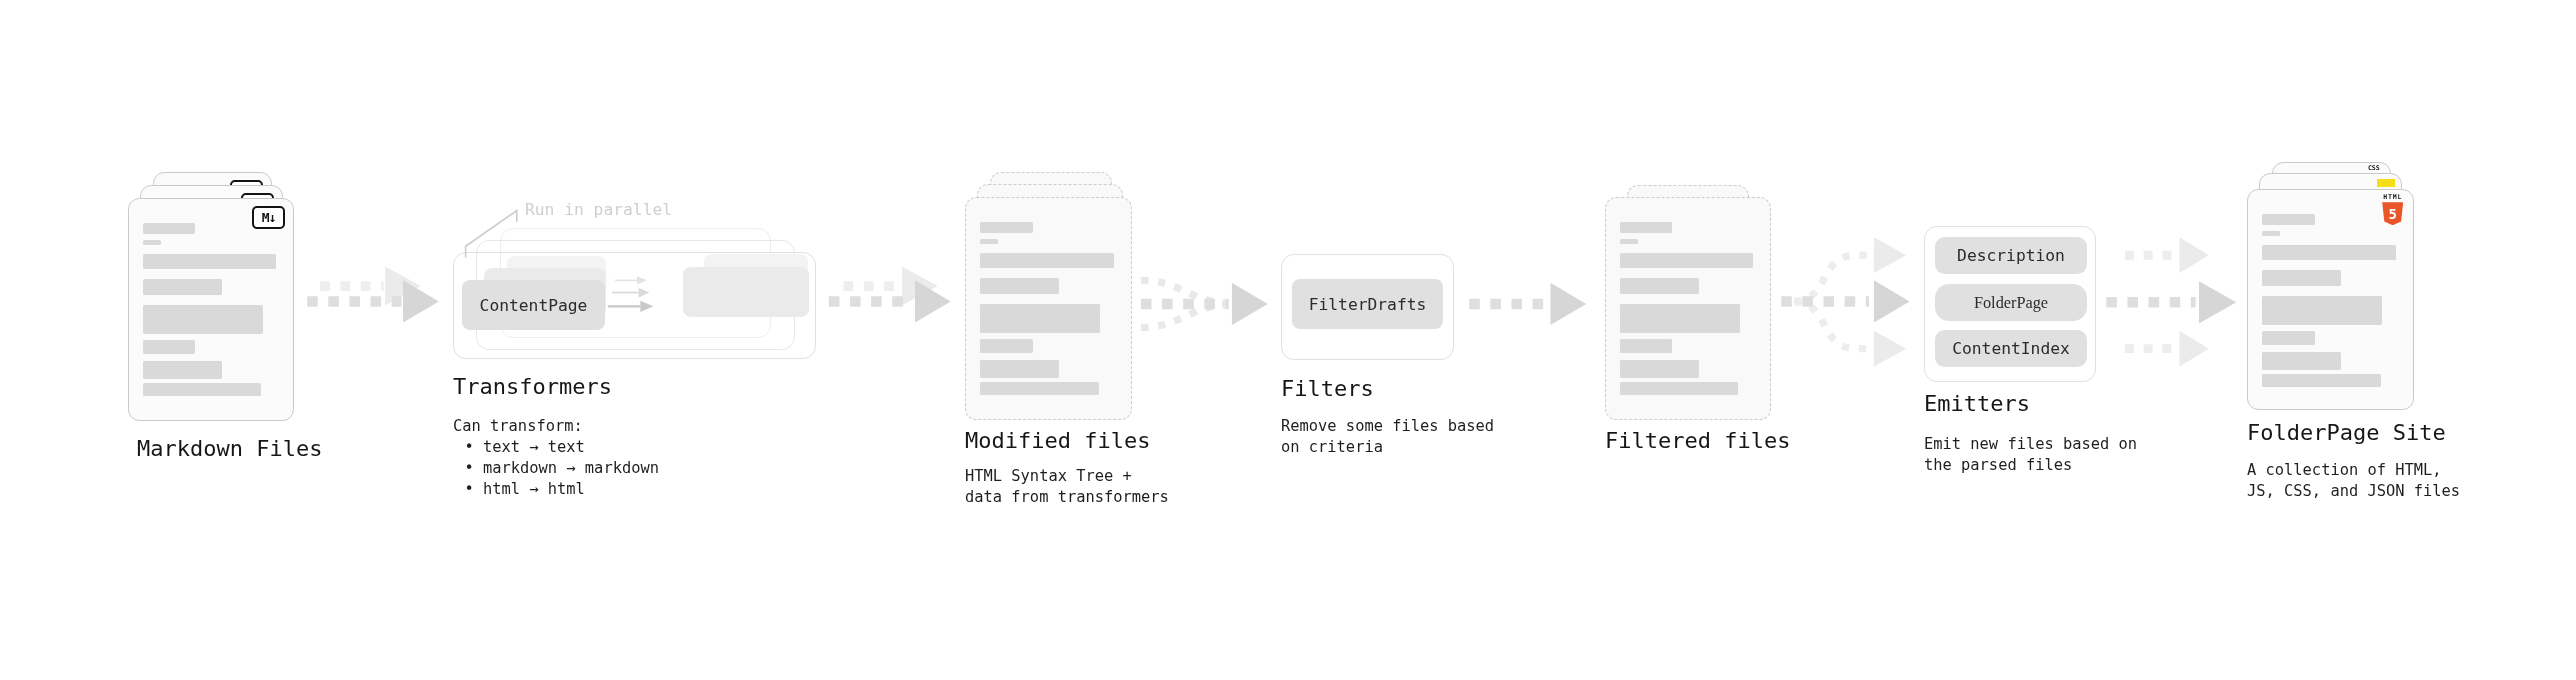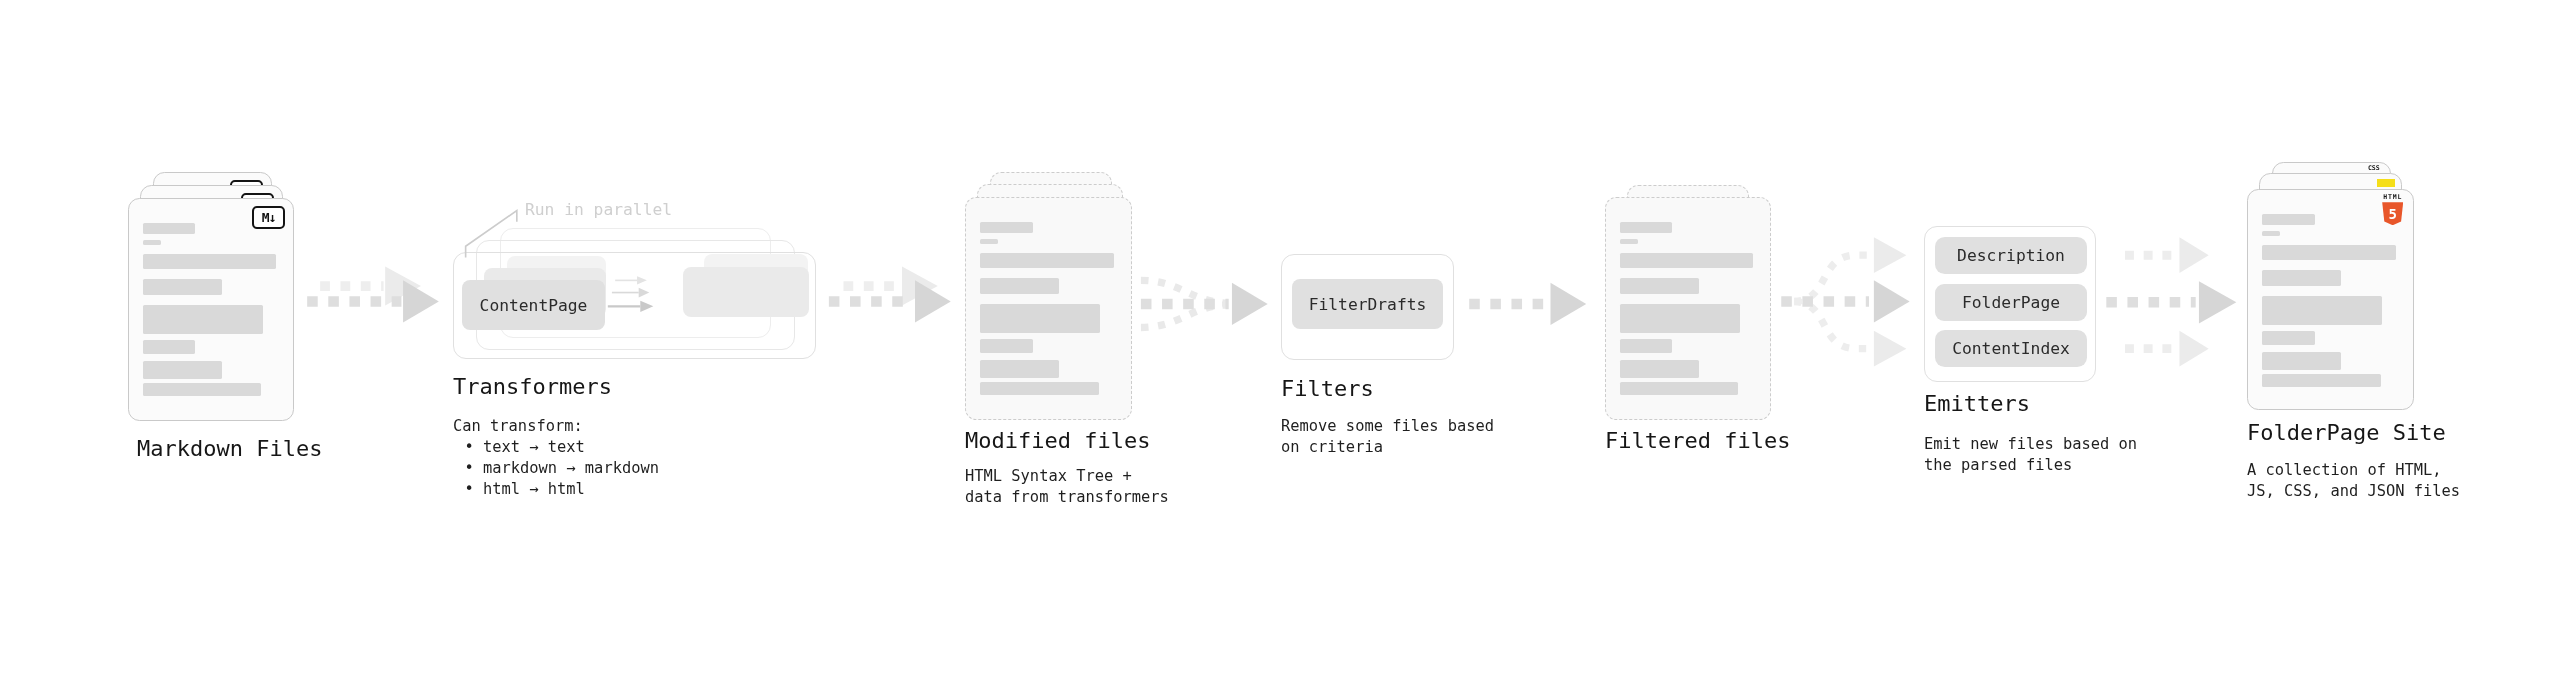--- a/index.html
+++ b/index.html
@@ -146,21 +146,21 @@
         <div class="bar" style="top: 106px; width: 73%; height: 29px;"></div>
         <div class="bar" style="top: 141px; width: 32%; height: 14px;"></div>
         <div class="bar" style="top: 162px; width: 48%; height: 18px;"></div>
         <div class="bar" style="top: 184px; width: 72%; height: 13px;"></div>
       </div>
   </div>
   <div class="stage-title" style="left:1605px;top:429px;">Filtered files</div>
 
   <div class="frame" style="left:1924px;top:226px;width:172px;height:156px;"></div>
   <div class="chip" style="left:1935px;top:237px;width:152px;height:37px;border-radius:9.8px;">Description</div>
-  <div class="chip" style="left:1935px;top:284px;width:152px;height:37px;border-radius:9px;">FolderPage</div>
+  <div class="chip" style="left:1935px;top:284px;width:152px;height:37px;border-radius:14px;font-family:Liberation Serif, serif;">FolderPage</div>
   <div class="chip" style="left:1935px;top:330px;width:152px;height:37px;border-radius:9.8px;text-align:center;">ContentIndex</div>
   <div class="stage-title" style="left:1924px;top:392px;">Emitters</div>
   <div class="stage-note" style="left:1924px;top:434px;">
     <div>Emit new files based on</div>
     <div>the parsed files</div>
   </div>
 
   <div class="file-card" style="left:2272px;top:162px;width:119px;height:219px;">
     <div class="css-badge">
       <div class="css-word">CSS</div>

